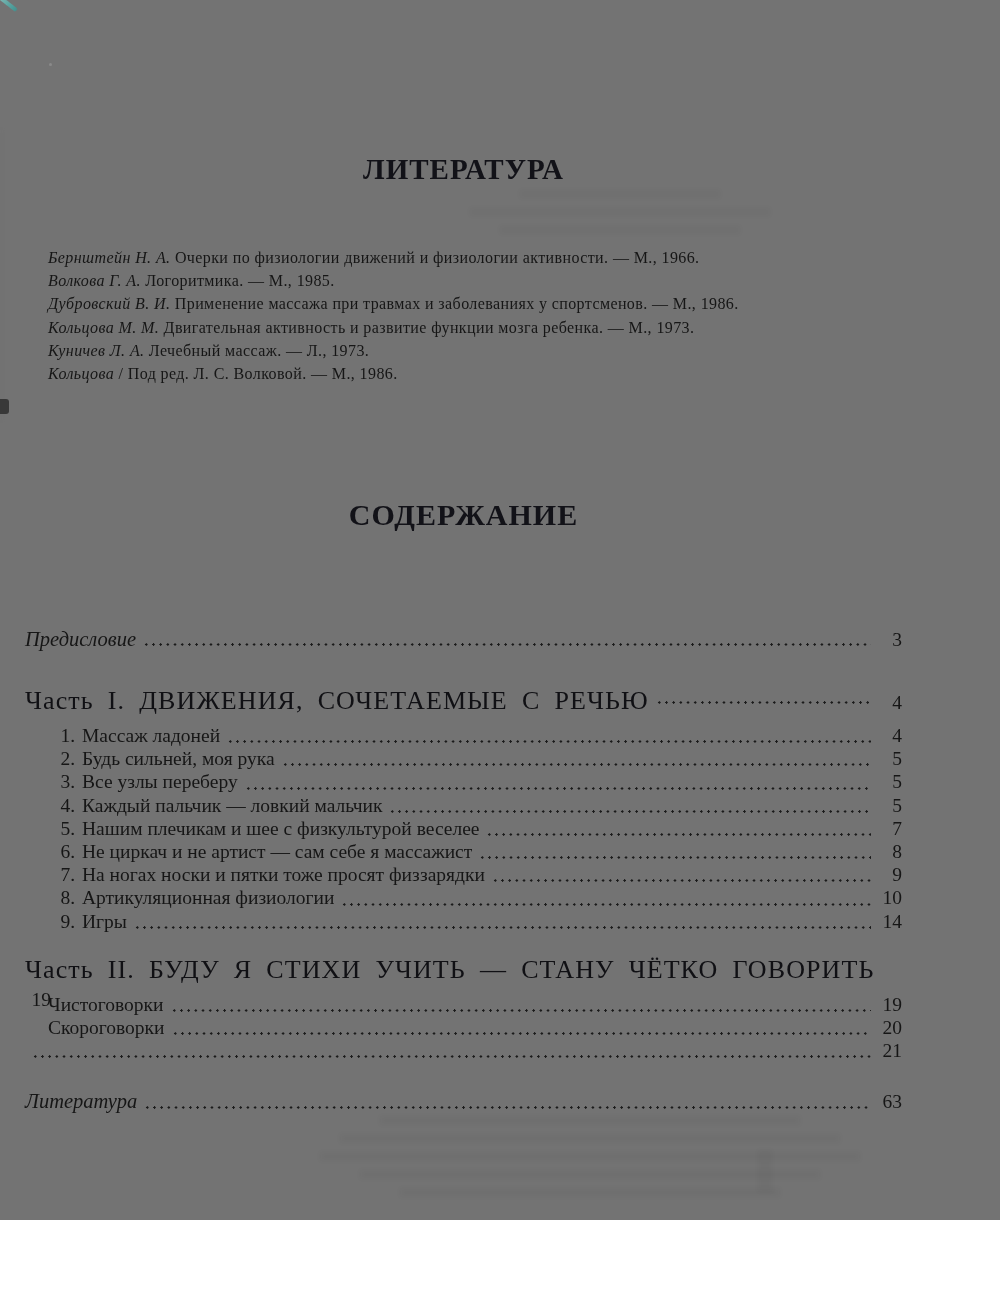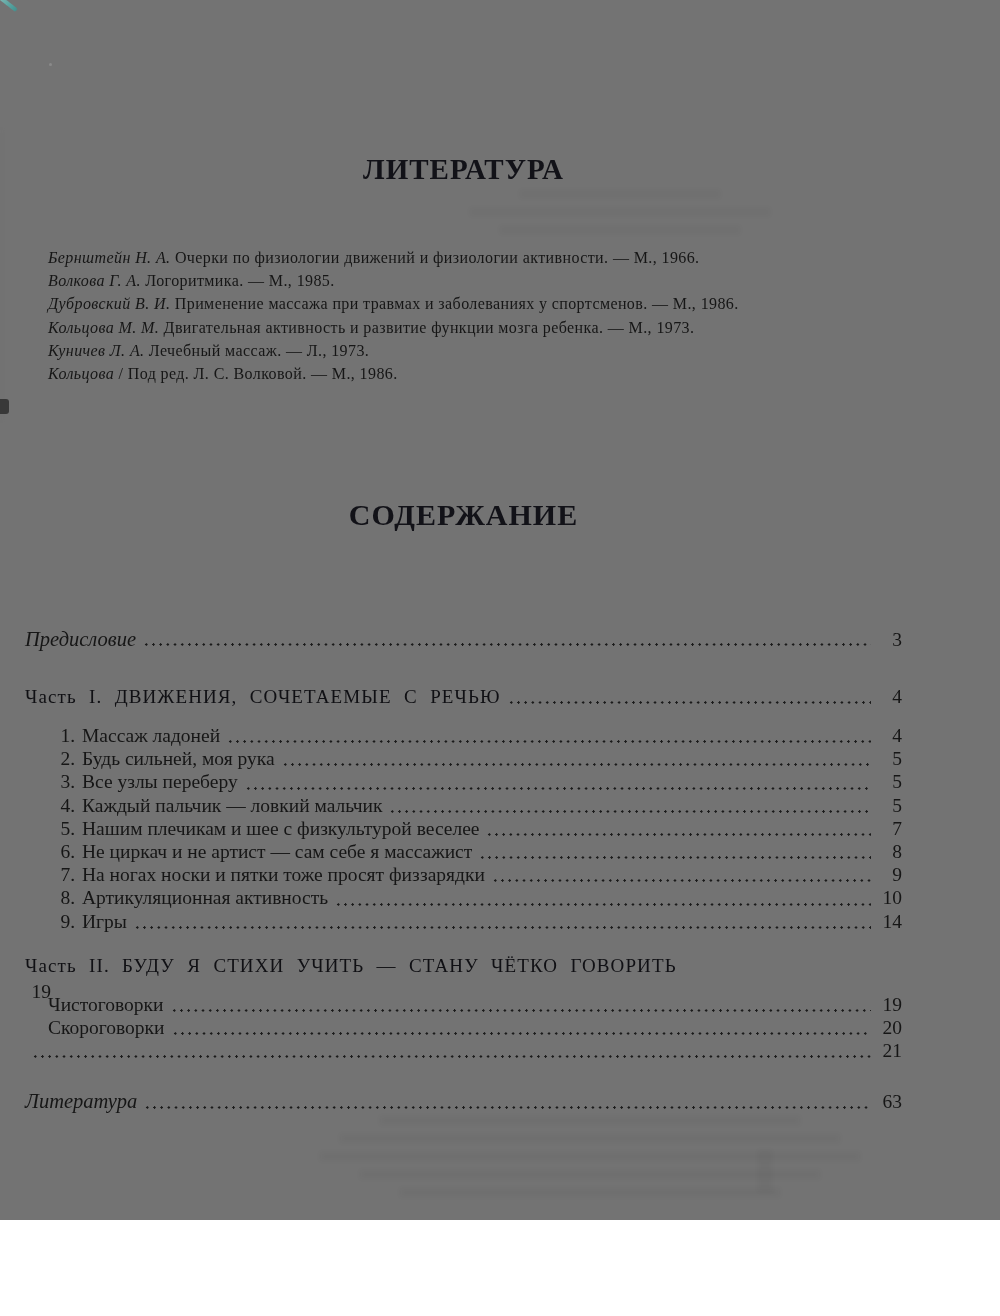--- a/index.html
+++ b/index.html
@@ -58,21 +58,21 @@
     width: 50px; margin-right: 7px;
     text-align: right;
     flex: 0 0 auto;
   }
   .row.sub .lbl { padding-left: 23px; }
   .row.preface .lbl, .row.literature .lbl {
     font-style: italic;
     font-size: 20.5px;
   }
   .row.part1 .lbl, .row.part2 .lbl {
-    font-size: 19px;
+    font-size: 26px;
     word-spacing: 6.5px;
     letter-spacing: 1.1px;
     color: #101014;
     text-align: center;
   }
   .row.part1 { margin-top: 35px; margin-bottom: 15.5px; }
   .row.part2 { margin-top: 21px; margin-bottom: 15.5px; flex-direction: column; }
   .row.literature { margin-top: 27px; }
 
   .leader {
@@ -188,21 +188,21 @@
         <span class="pg">8</span>
       </div>
       <div class="row item">
         <span class="num">7.</span>
         <span class="lbl">На ногах носки и пятки тоже просят физзарядки</span>
         <span class="leader"></span>
         <span class="pg">9</span>
       </div>
       <div class="row item">
         <span class="num">8.</span>
-        <span class="lbl">Артикуляционная активность</span>
+        <span class="lbl">Артикуляционная физиологии</span>
         <span class="leader"></span>
         <span class="pg">10</span>
       </div>
       <div class="row item">
         <span class="num">9.</span>
         <span class="lbl">Игры</span>
         <span class="leader"></span>
         <span class="pg">14</span>
       </div>
       <div class="row part2">

